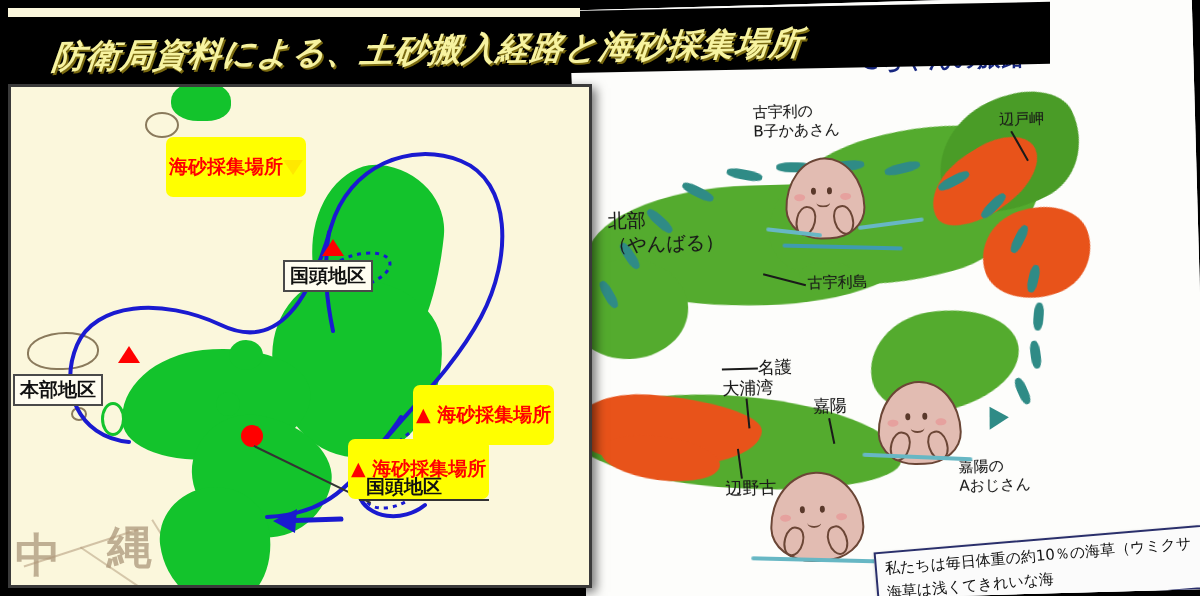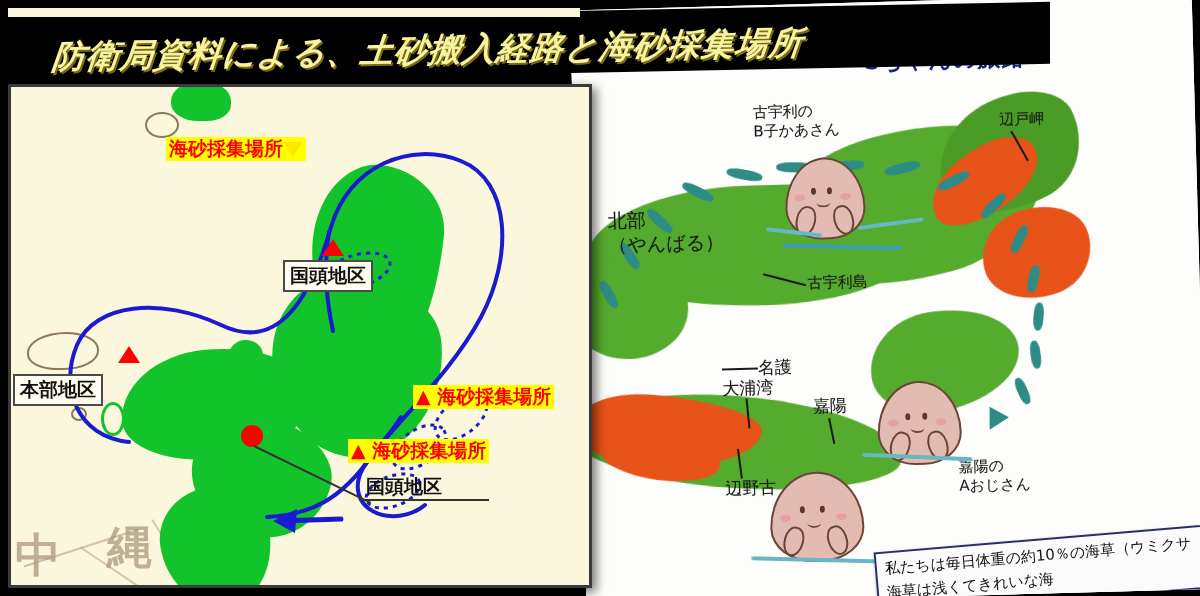--- a/index.html
+++ b/index.html
@@ -107,24 +107,25 @@
     font-family:"DejaVu Sans", sans-serif; opacity:.9;
   }
   .lm-road { position:absolute; background:#b09878; }
 
   .yellow-tag {
     position:absolute;
     background:#ffff00;
     color:#ff0000;
     font-weight:bold;
     font-size:19px;
-    padding:1px 3px;
+    padding:19px 3px;
     white-space:nowrap;
     font-family:"DejaVu Sans", sans-serif;
     line-height:1.15;
+    border-radius:7px;
   }
   .box-tag {
     position:absolute;
     background:#fffdf0;
     border:2px solid #4a4a4a;
     color:#111;
     font-size:19px;
     font-weight:bold;
     padding:1px 5px;
     white-space:nowrap;

